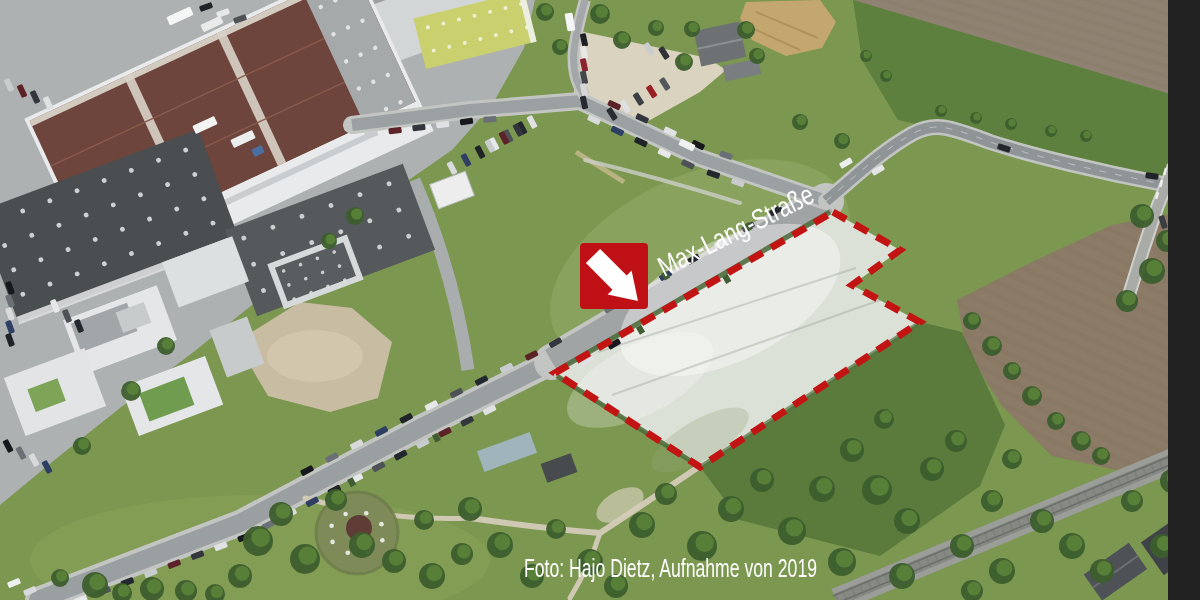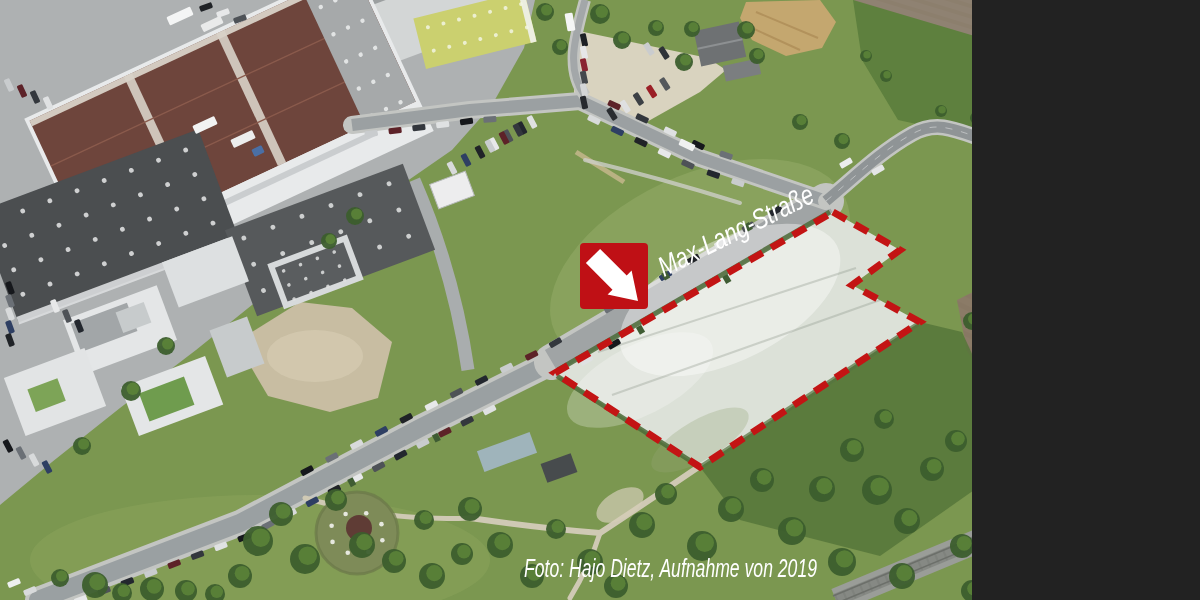--- a/index.html
+++ b/index.html
@@ -1,17 +1,17 @@
 <!DOCTYPE html>
 <html style="--grass: #7b9750; --grass-dark: #5e803e; --field1: #8f8272; --field2: #8b7b67; --road: #9aa0a2; --casing: #c3c5c2; --pavement: #aeb1b2; --plot: #dce1d8; --rail: #9a9d98; --tree: #3c5e2d; --dash: #c31414; --marker: #bf1015;"><head>
 <meta charset="utf-8">
 <style>
   html,body{margin:0;padding:0;background:#222;}
-  .stage{position:relative;width:972px;height:600px;overflow:hidden;background:#7b9750;
-         font-family:"Liberation Sans",sans-serif;font-style:italic;}
+  .stage{position:relative;width:1168px;height:600px;overflow:hidden;background:#7b9750;
+         font-family:"Liberation Sans",sans-serif;}
   svg{display:block}
   :root{
     --grass:#7b9750; --grass-dark:#5e803e; --field1:#8f8272; --field2:#8b7b67;
     --road:#9aa0a2; --casing:#c3c5c2; --pavement:#aeb1b2; --plot:#dce1d8;
     --rail:#9a9d98; --dash:#c31414; --marker:#bf1015; --tree:#3c5e2d;
   }
   .grass-base{fill:var(--grass)}
   .pavement{fill:var(--pavement)}
   .casing{stroke:var(--casing);fill:none;stroke-linecap:round;stroke-linejoin:round}
   .core{stroke:var(--road);fill:none;stroke-linecap:round;stroke-linejoin:round}

